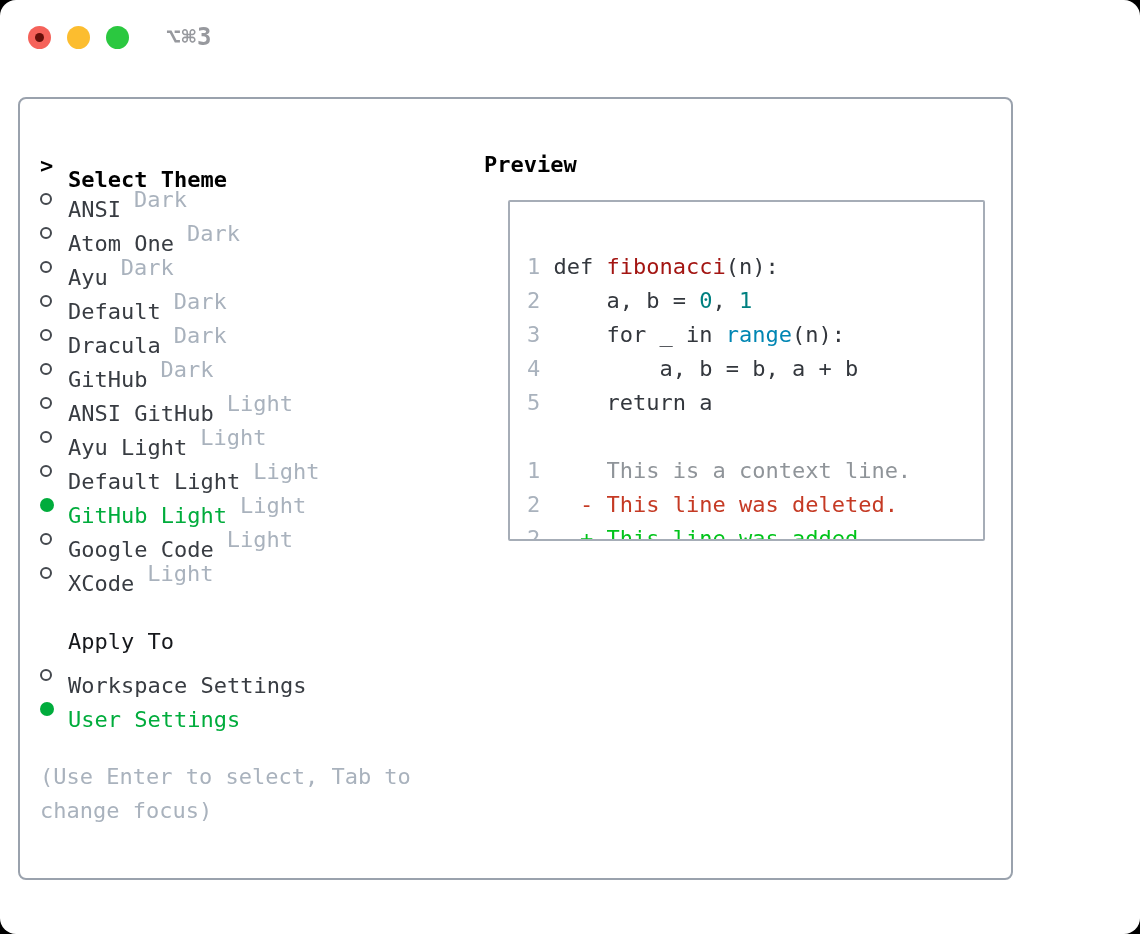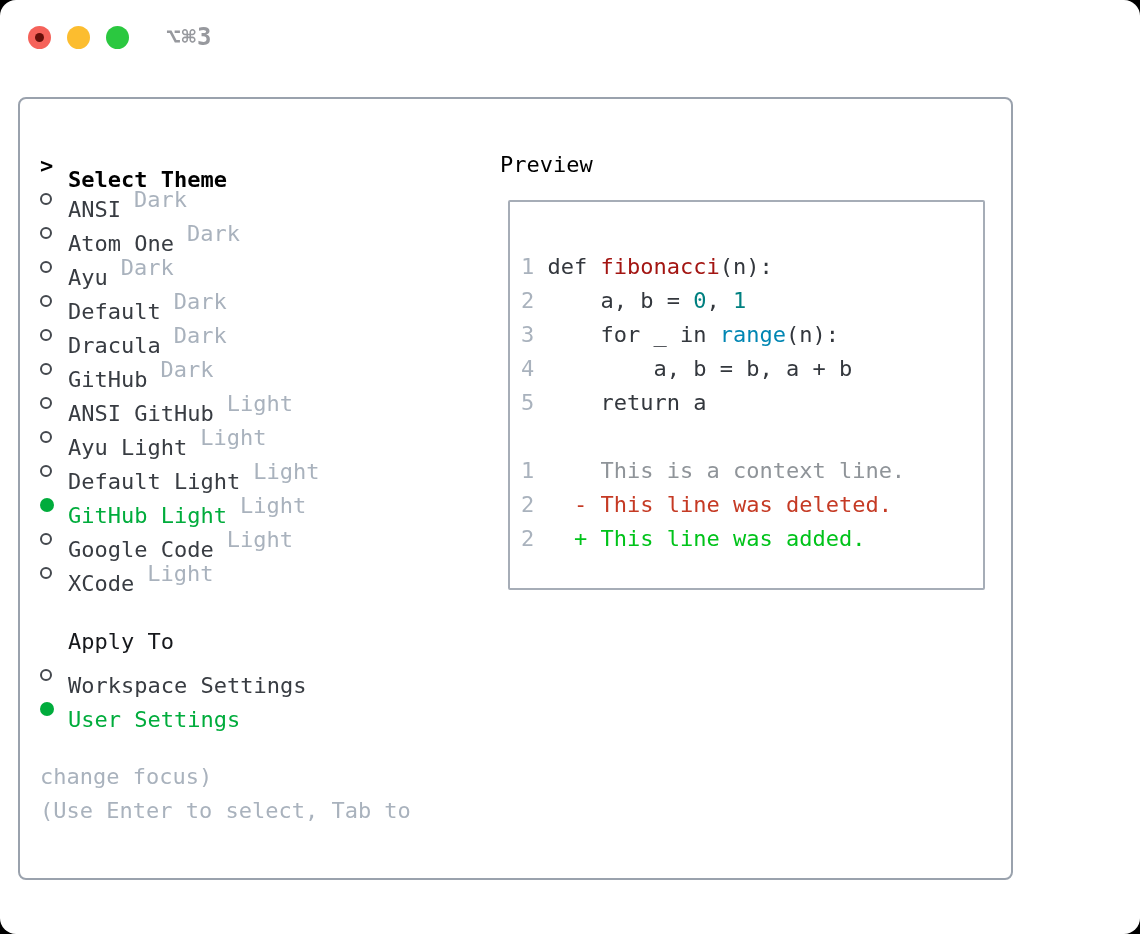--- a/index.html
+++ b/index.html
@@ -45,27 +45,27 @@
   .item-name { color:var(--item-text);margin-top:20px; }
   .item-name.selected { color:var(--sel-green); }
   .variant { color:var(--muted); margin-left:13px; }
   .section-title { font-weight:bold; color:#000;margin-top:29px; }
   .subsection-title { color:#16181c; }
   .spacer { height:34px; }
   .hint-line { height:34px; line-height:34px; color:var(--muted); white-space:pre; }
 
   
   .preview-title {
-    position:absolute; left:480px; top:49px; height:34px; line-height:34px;
-    font-size:22px; font-weight:normal; color:#000;
+    position:absolute; left:464px; top:49px; height:34px; line-height:34px;
+    font-size:22px; font-weight:bold; color:#000;
   }
   .preview-box {
-    position:absolute; left:488px; top:101px; width:477px; height:390px;
+    position:absolute; left:488px; top:101px; width:477px; height:341px;
     border:2px solid var(--preview-border); border-radius:2px;
-    padding:48px 0 0 11px; overflow:hidden;
+    padding:48px 0 0 17px; overflow:hidden;
   }
   .code-line { height:34px; line-height:34px; font-size:22px; white-space:pre; }
   .lnum { color:var(--lnum); }
   .tok-plain   { color:var(--c-plain); }
   .tok-keyword { color:var(--c-keyword); }
   .tok-title   { color:var(--c-function); }
   .tok-number  { color:var(--c-number); }
   .tok-builtin { color:var(--c-builtin);text-align:center; }
   .tok-context { color:var(--c-context); }
   .tok-deleted { color:var(--c-deleted); }
@@ -117,22 +117,22 @@
         <span class="subsection-title">Apply To</span>
       </div>
 
       <div id="apply-to-list">
           <div class="row"><span class="marker"><span class="circle"></span></span><span class="item-name">Workspace Settings</span></div>
           <div class="row"><span class="marker"><span class="circle filled"></span></span><span class="item-name selected">User Settings</span></div>
         </div>
 
       <div class="spacer"></div>
 
+      <div class="hint-line">(Use Enter to select, Tab to</div>
       <div class="hint-line">change focus)</div>
-      <div class="hint-line">(Use Enter to select, Tab to</div>
     </div>
 
     <div class="preview-title">Preview</div>
 
     <div class="preview-box" id="preview-box">
         <div class="code-line"><span class="lnum">1 </span><span class="tok-keyword">def </span><span class="tok-title">fibonacci</span><span class="tok-plain">(n):</span></div>
         <div class="code-line"><span class="lnum">2 </span><span class="tok-plain">    a, b = </span><span class="tok-number">0</span><span class="tok-plain">, </span><span class="tok-number">1</span></div>
         <div class="code-line"><span class="lnum">3 </span><span class="tok-plain">    </span><span class="tok-keyword">for</span><span class="tok-plain"> _ </span><span class="tok-keyword">in</span><span class="tok-plain"> </span><span class="tok-builtin">range</span><span class="tok-plain">(n):</span></div>
         <div class="code-line"><span class="lnum">4 </span><span class="tok-plain">        a, b = b, a + b</span></div>
         <div class="code-line"><span class="lnum">5 </span><span class="tok-plain">    </span><span class="tok-keyword">return</span><span class="tok-plain"> a</span></div>

